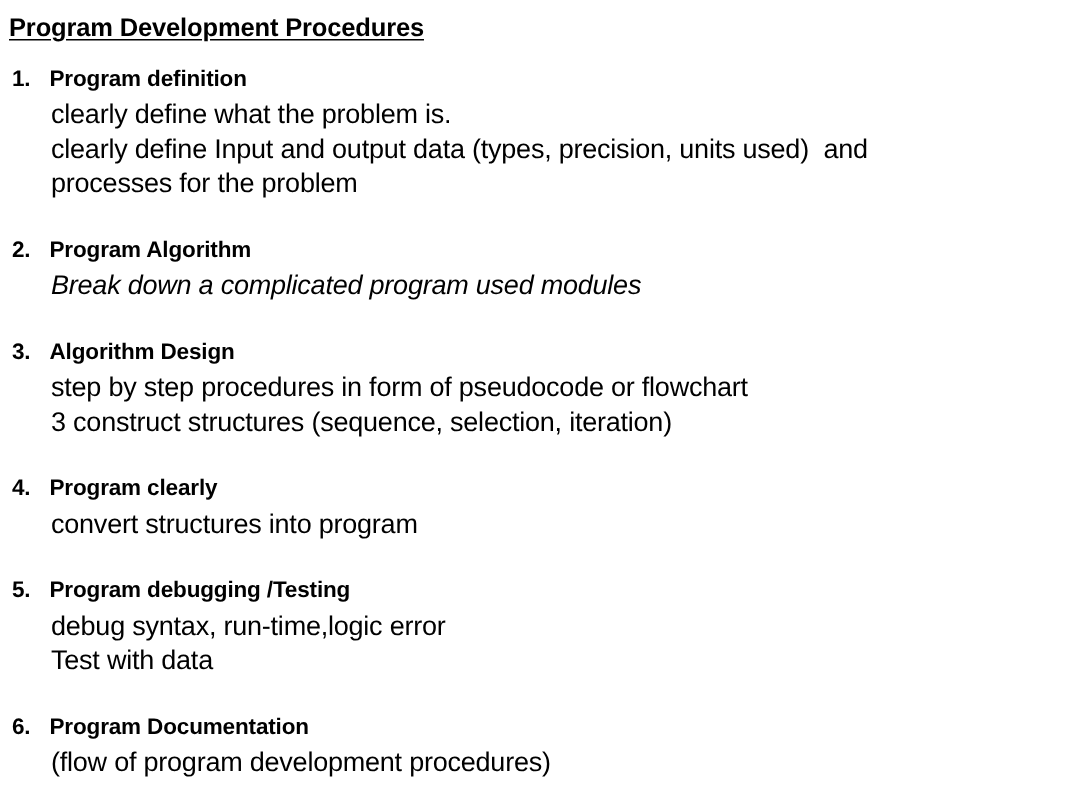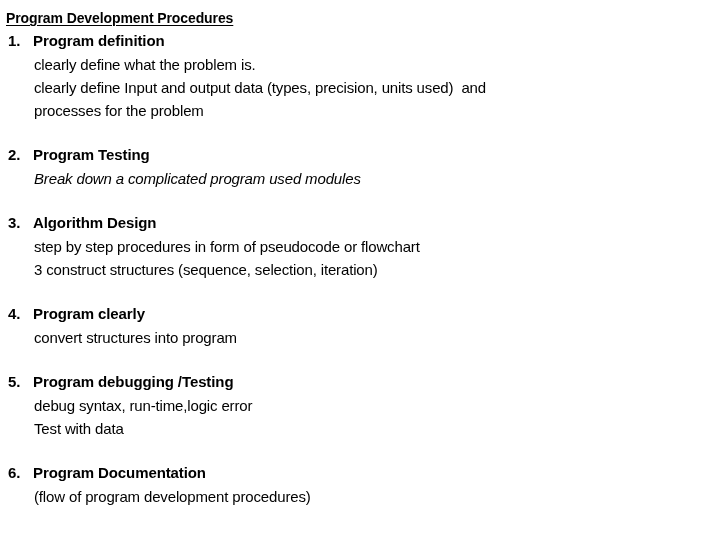--- a/index.html
+++ b/index.html
@@ -20,27 +20,27 @@
   .slide {
     position: relative;
     width: 720px;
     height: 540px;
     background: #ffffff;
     box-sizing: border-box;
     padding: 8px 0 0 5px;
   }
 
   .slide-title {
-    font-size: 14px;
+    font-size: 17px;
     font-weight: bold;
     line-height: 21px;
     letter-spacing: -0.1px;
     text-decoration: underline;
     text-underline-offset: 2px;
-    margin: 0 0 0 1px;
+    margin: 0 0 12px 1px;
     white-space: pre;
   }
 
   .proc-list {
     margin: 0;
     padding: 0;
     list-style: none;
   }
 
   .proc-item {
@@ -67,21 +67,21 @@
 
   .item-body {
     margin: 0;
     padding: 0;
     list-style: none;
     margin-left: 29px;
   }
 
   .body-line {
     display: block;
-    font-size: 15px;
+    font-size: 18px;
     font-weight: normal;
     line-height: 23px;
     letter-spacing: -0.15px;
     white-space: pre;
   }
 
   .body-line.italic {
     font-style: italic;
   }
 
@@ -100,21 +100,21 @@
   <ol class="proc-list">
       <li class="proc-item">
         <div class="item-head"><span class="item-num">1.</span><span>Program definition</span></div>
         <div class="item-body">
           <div class="body-line">clearly define what the problem is.</div>
           <div class="body-line">clearly define Input and output data (types, precision, units used)  and</div>
           <div class="body-line">processes for the problem</div>
         </div>
       </li>
       <li class="proc-item">
-        <div class="item-head"><span class="item-num">2.</span><span>Program Testing</span></div>
+        <div class="item-head"><span class="item-num">2.</span><span>Program Algorithm</span></div>
         <div class="item-body">
           <div class="body-line italic">Break down a complicated program used modules</div>
         </div>
       </li>
       <li class="proc-item">
         <div class="item-head"><span class="item-num">3.</span><span>Algorithm Design</span></div>
         <div class="item-body">
           <div class="body-line">step by step procedures in form of pseudocode or flowchart</div>
           <div class="body-line">3 construct structures (sequence, selection, iteration)</div>
         </div>

